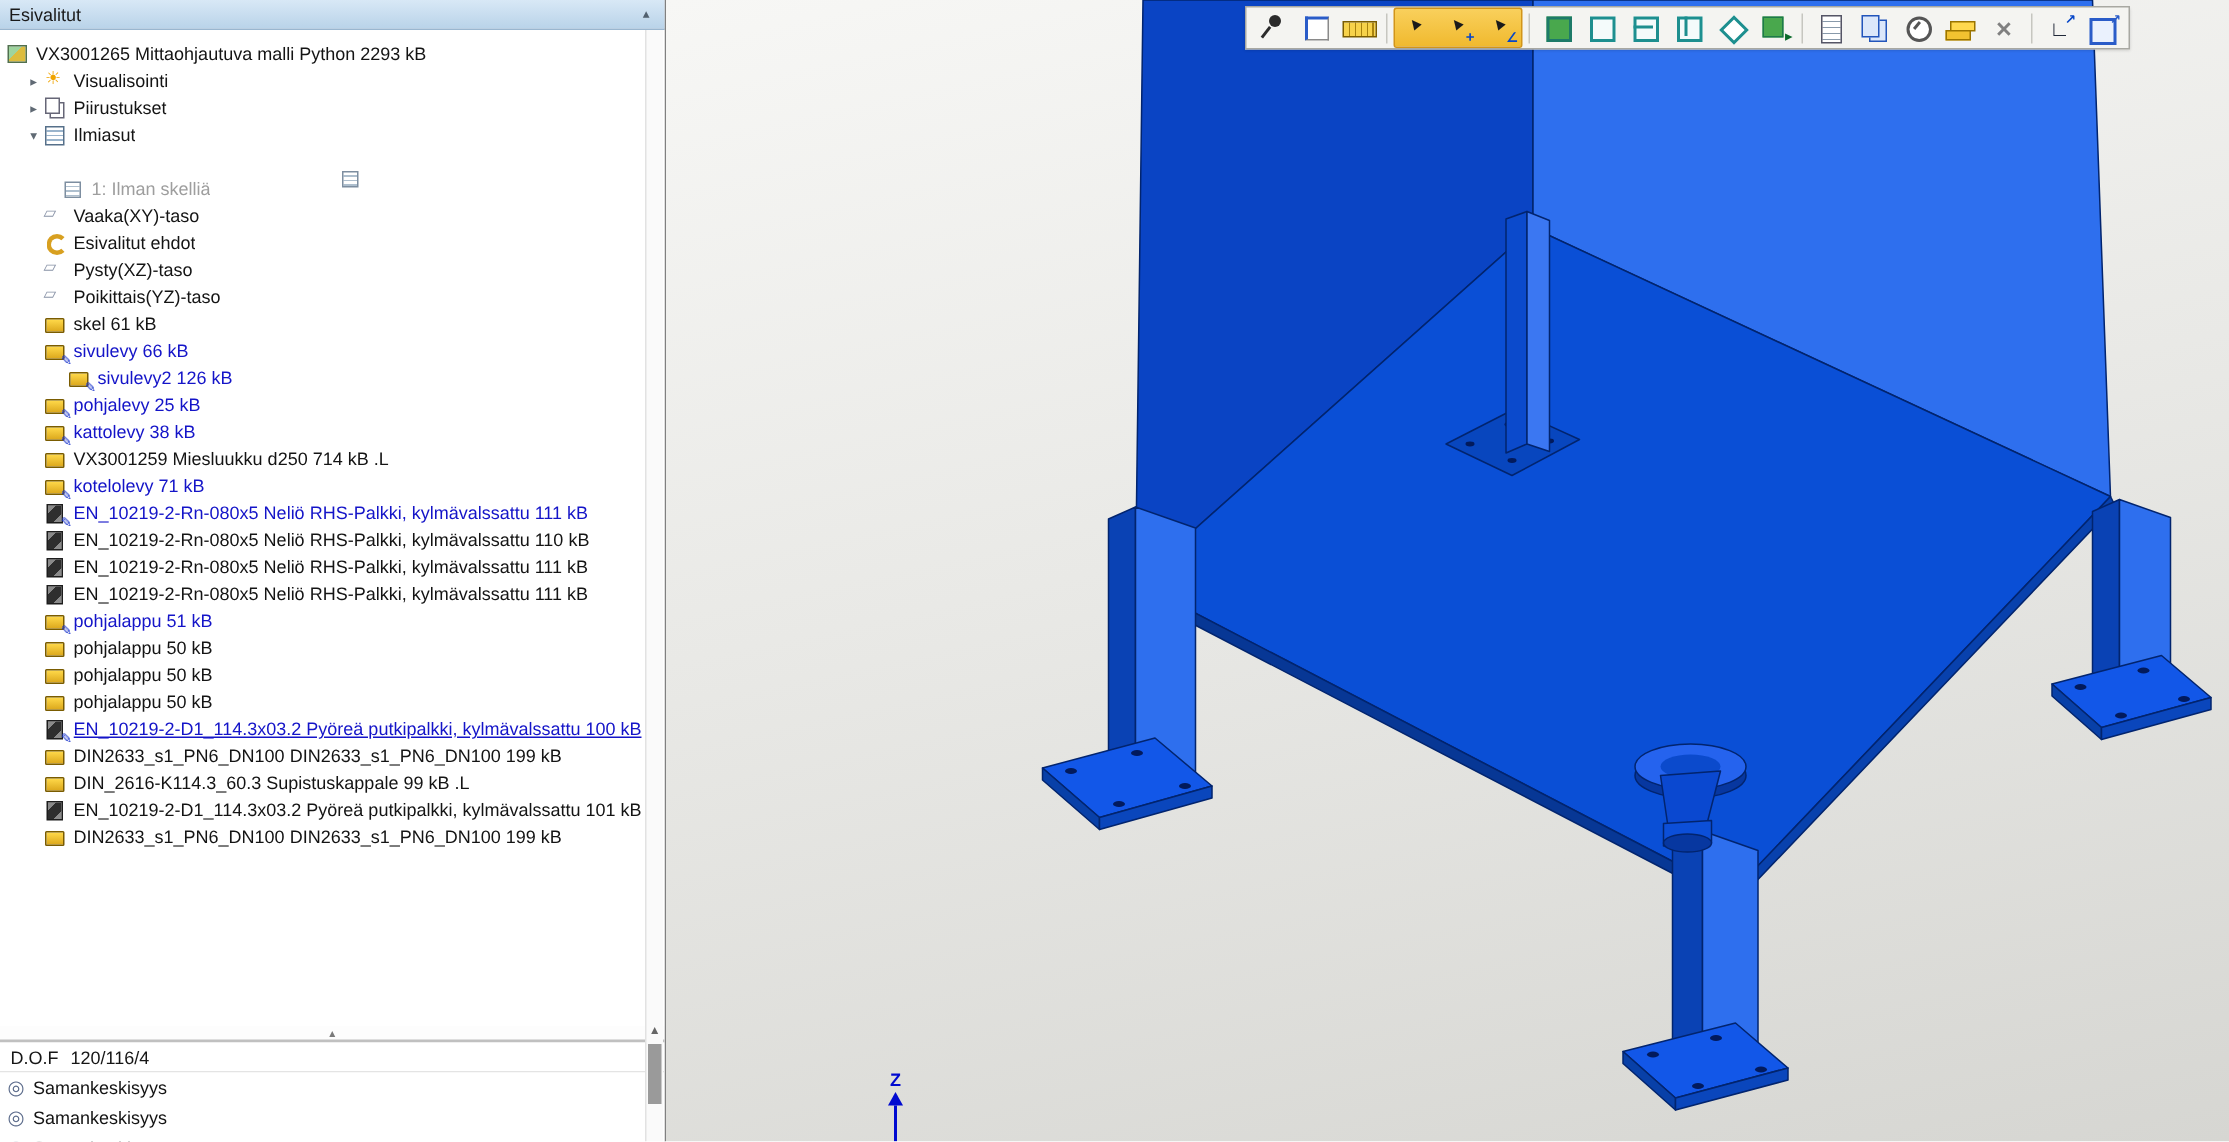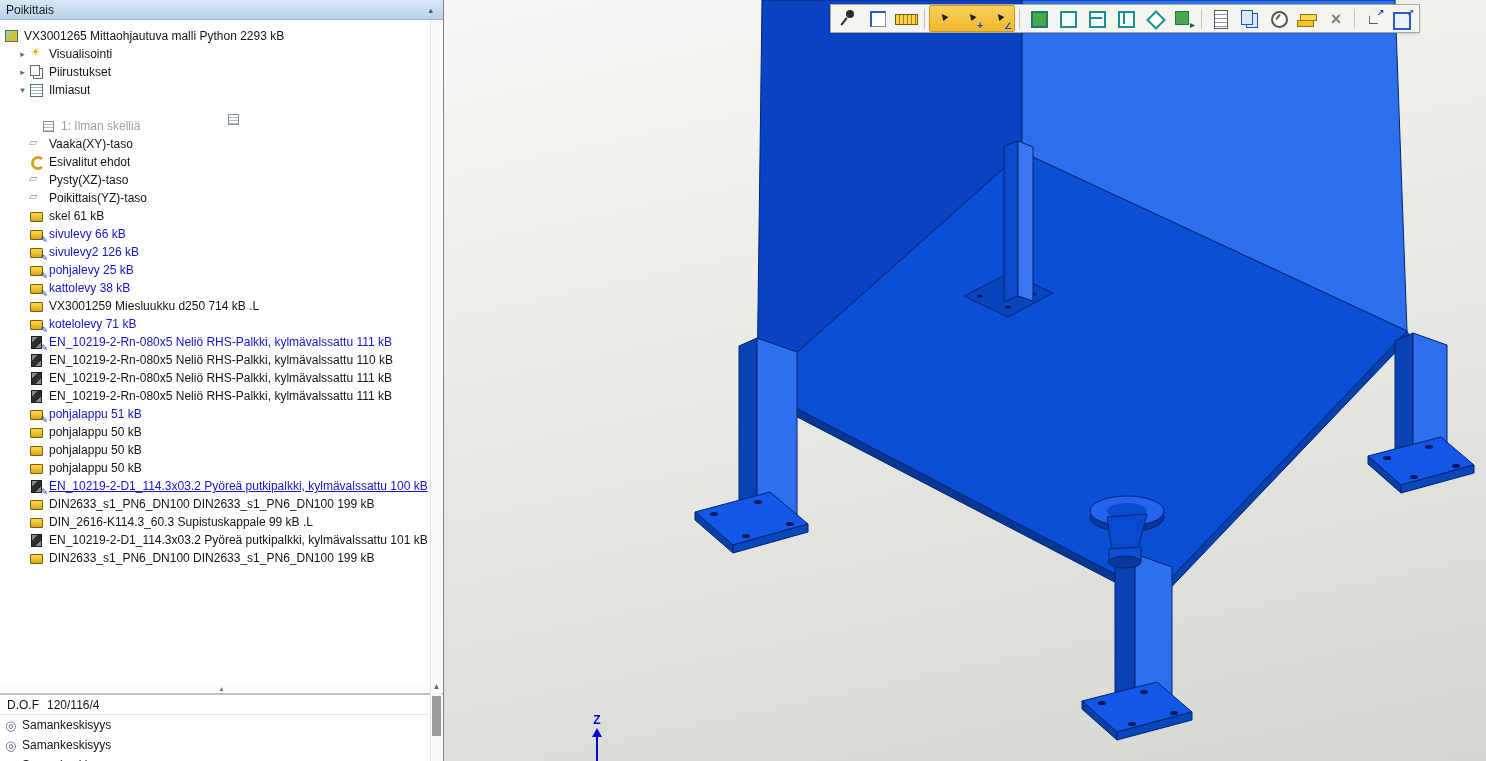--- a/index.html
+++ b/index.html
@@ -95,21 +95,21 @@
   .zaxis .zarrowhead{display:block;margin:1px auto 0;width:0;height:0;border-left:5px solid transparent;border-right:5px solid transparent;border-bottom:9px solid #000ad0}
   .zaxis .zline{display:block;margin:0 auto;width:2px;height:24px;background:#000ad0}
 </style>
 </head>
 <body>
 
 <div id="app">
 
   <div class="left-panel">
     <div class="panel-title">
-      <span>Poikittais</span>
+      <span>Esivalitut</span>
       <span class="spacer"></span>
       <span class="pt-btn">▴</span>
     </div>
 
     <div class="tree">
         <div class="trow" style="padding-left: 4px;">
           <span class="ti ti-assembly"></span>
           <span class="tlabel">VX3001265 Mittaohjautuva malli Python 2293 kB</span>
         </div>
         <div class="trow" style="padding-left: 16px;">
@@ -160,21 +160,21 @@
         <div class="trow" style="padding-left: 16px;">
           <span class="exp"></span>
           <span class="ti ti-part"></span>
           <span class="tlabel">skel 61 kB</span>
         </div>
         <div class="trow" style="padding-left: 16px;">
           <span class="exp"></span>
           <span class="ti ti-part edited"></span>
           <span class="tlabel c-blue">sivulevy 66 kB</span>
         </div>
-        <div class="trow" style="padding-left: 16px;">
+        <div class="trow" style="padding-left: 32px;">
           <span class="exp"></span>
           <span class="ti ti-part edited"></span>
           <span class="tlabel c-blue">sivulevy2 126 kB</span>
         </div>
         <div class="trow" style="padding-left: 16px;">
           <span class="exp"></span>
           <span class="ti ti-part edited"></span>
           <span class="tlabel c-blue">pohjalevy 25 kB</span>
         </div>
         <div class="trow" style="padding-left: 16px;">

